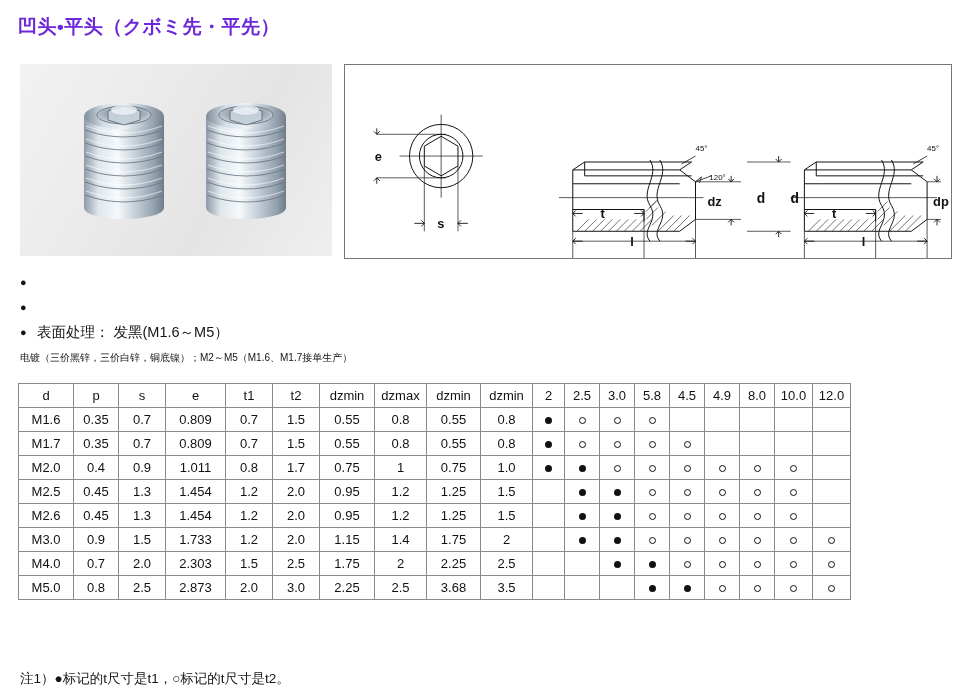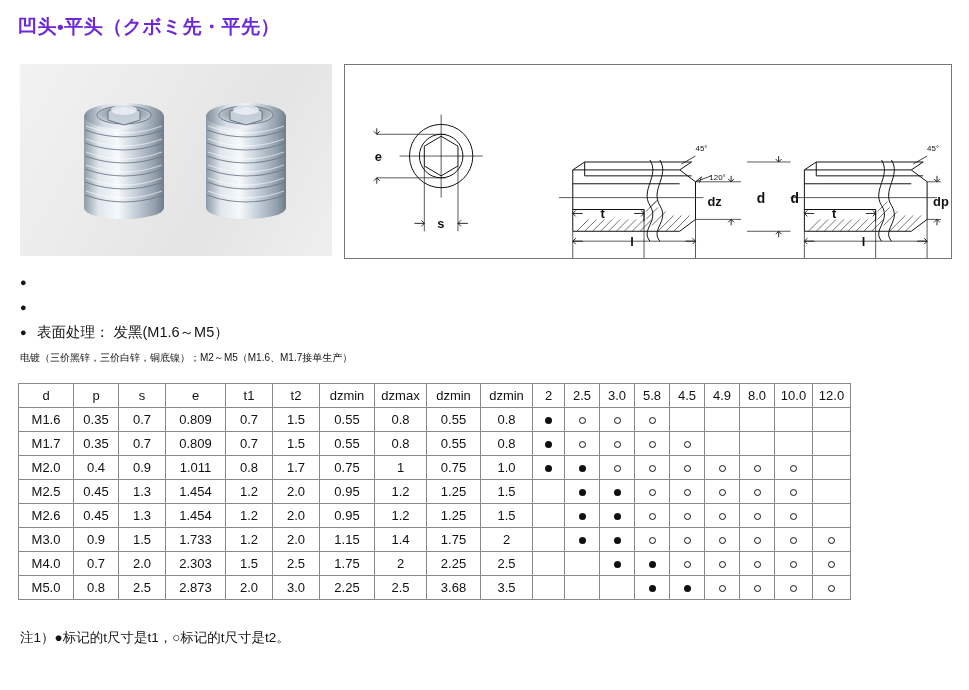--- a/index.html
+++ b/index.html
@@ -67,21 +67,21 @@
   #spec-table thead th{font-size:13px;}
   #spec-table .grp{font-size:13.5px;}
   .mark-solid,.mark-open{
     display:inline-block;width:7px;height:7px;border-radius:50%;
     vertical-align:middle;
   }
   .mark-solid{background:#111;}
   .mark-open{background:transparent;border:1px solid #111;box-sizing:border-box;}
   
   #footnote{
-    position:absolute;left:20px;top:629px;
+    position:absolute;left:20px;top:670px;
     font-size:13.5px;color:#141414;white-space:nowrap;
   }
 </style>
 </head>
 <body>
 
 <div id="page-title">凹头•平头（クボミ先・平先）</div>
 
 <div id="photo-panel">
   <svg class="screw left" viewBox="0 0 104 140">

